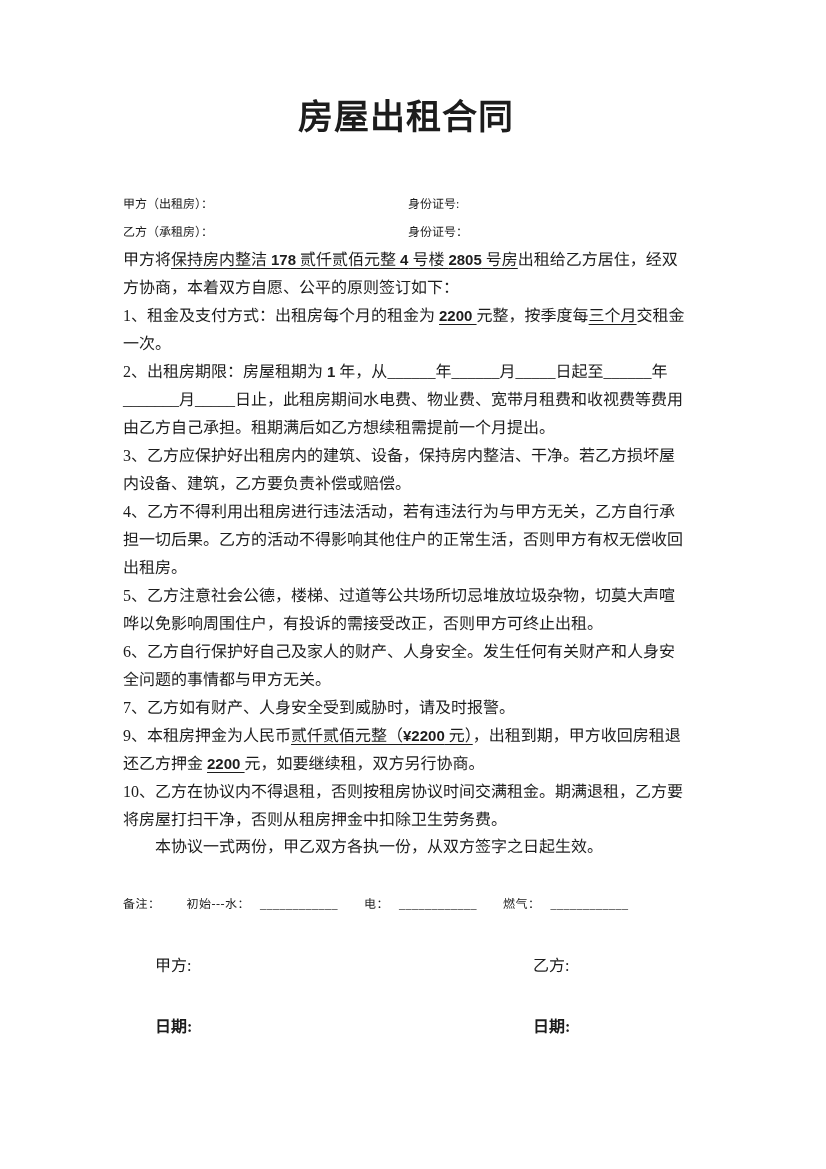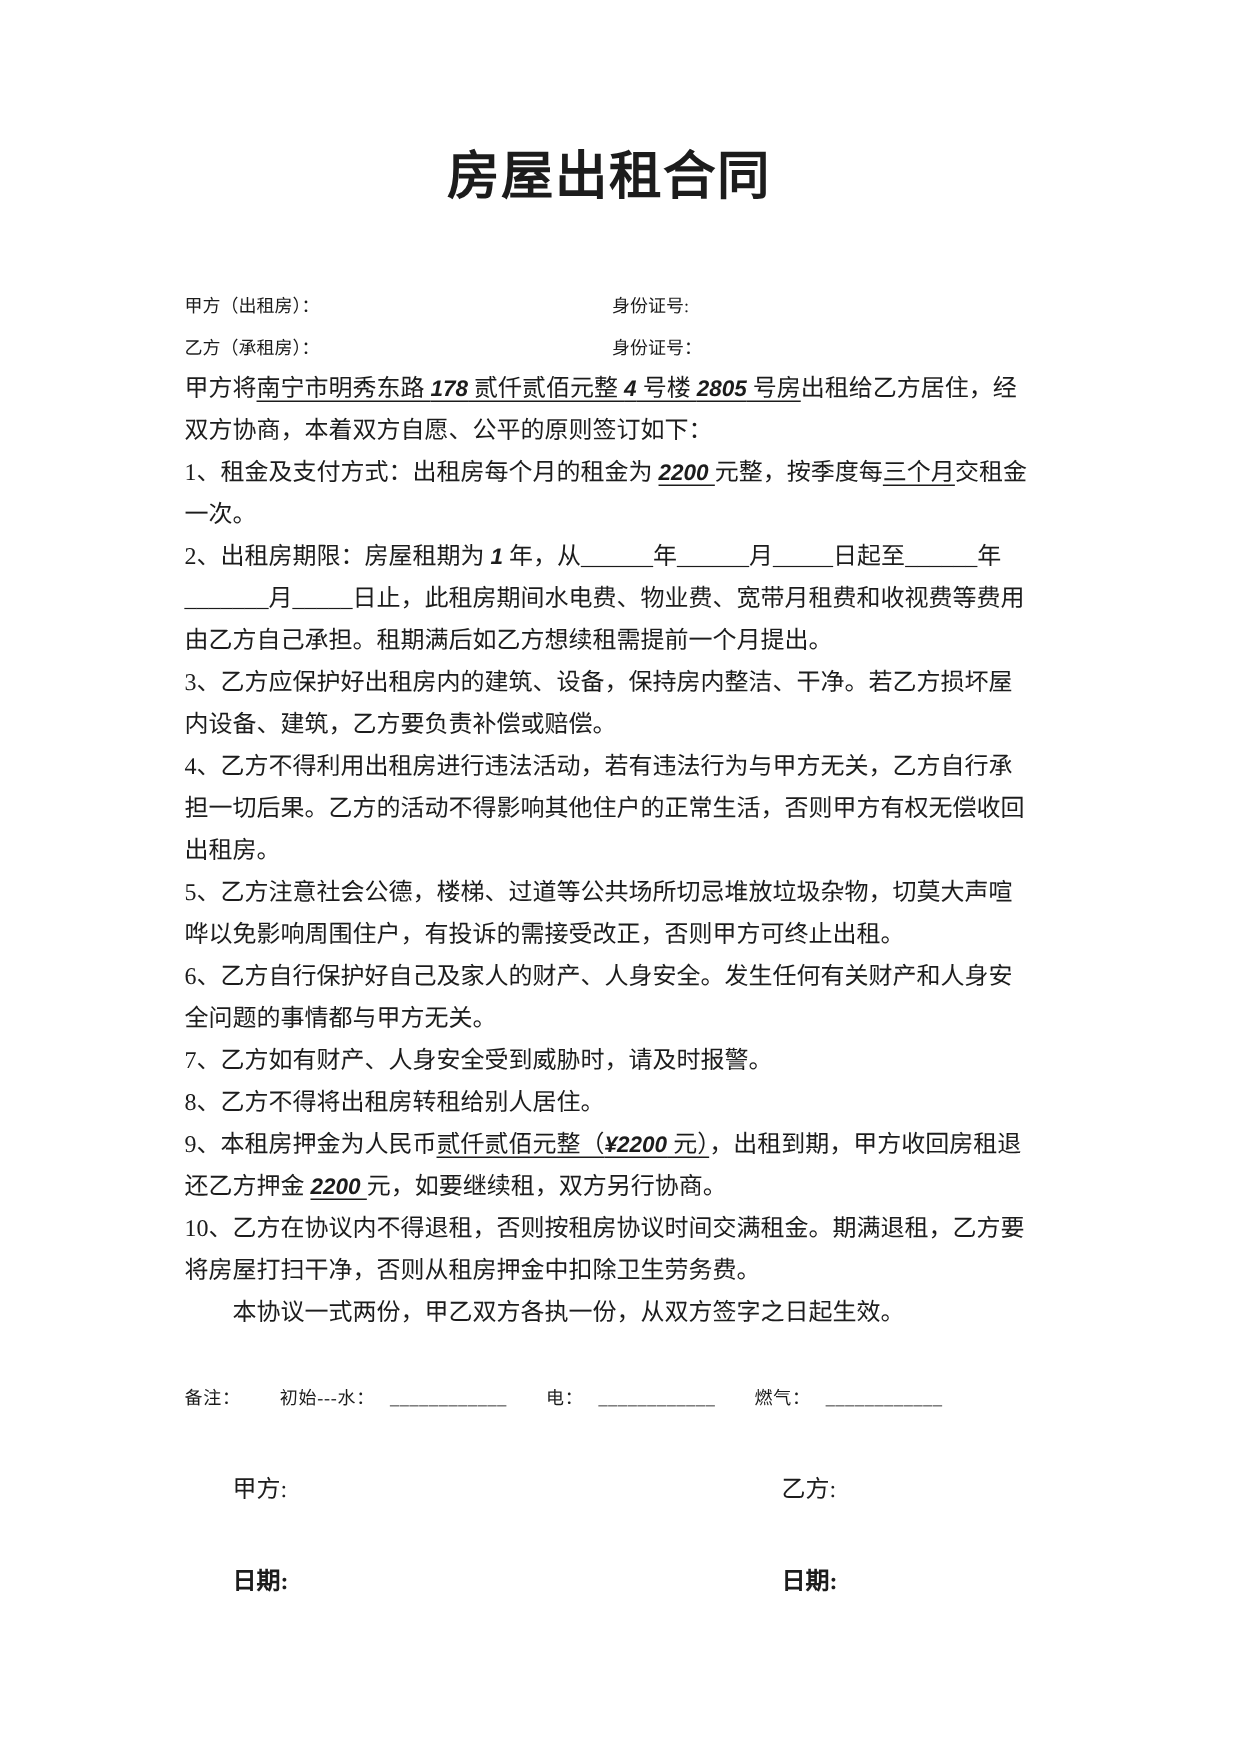--- a/index.html
+++ b/index.html
@@ -40,71 +40,69 @@
   .closing-par { text-indent:32px;font-family:Liberation Mono, monospace; }
   .u {
     text-decoration:underline;
     text-underline-offset:3px;
     text-decoration-thickness:1px;
   }
   .num {
     font-family:"Liberation Sans","DejaVu Sans",sans-serif;
     font-weight:700;
     font-size:15px;
-    font-style:italic;
   }
   .remark-row {
     margin-top:28px;
     font-size:12px;
     line-height:28px;
     letter-spacing:0.5px;
   }
   .remark-gap { display:inline-block; width:26px; }
   .remark-sp { display:inline-block; width:10px; }
   .sig-row {
     position:relative;
     margin-top:34px;
     font-size:16px;
     line-height:28px;
     height:28px;
   }
   .sig-row.date-row { margin-top:33px;font-weight:bold; }
   .sig-left { margin-left:32px;margin-top:12px; }
-  .sig-right { position:absolute; left:398px; top:0; }
+  .sig-right { position:absolute; left:410px; top:0; }
 </style>
 </head>
 <body>
 
 <div class="page">
 
   <h1 class="doc-title">房屋出租合同</h1>
 
   <div class="party-header">
     <div class="party-row">
       <span class="party-label">甲方（出租房）：</span><span>身份证号:</span>
     </div>
     <div class="party-row">
       <span class="party-label">乙方（承租房）：</span><span>身份证号：</span>
     </div>
   </div>
 
   <div class="body-text">
 
-    <p><span>甲方将</span><span class="u"><span>南宁市明秀东路 </span><span class="num">178</span><span> 贰仟贰佰元整 </span><span class="num">4</span><span> 号楼 </span><span class="num">2805</span><span> 号房</span></span><span>出租给乙方居住，经双方协商，本着双方自愿、公平的原则签订如下：</span></p>
+    <p><span>甲方将</span><span class="u"><span>保持房内整洁 </span><span class="num">178</span><span> 贰仟贰佰元整 </span><span class="num">4</span><span> 号楼 </span><span class="num">2805</span><span> 号房</span></span><span>出租给乙方居住，经双方协商，本着双方自愿、公平的原则签订如下：</span></p>
 
     <p><span>1、租金及支付方式：出租房每个月的租金为 </span><span class="u num">2200 </span><span>元整，按季度每</span><span class="u">三个月</span><span>交租金一次。</span></p>
 
     <p><span>2、出租房期限：房屋租期为 </span><span class="num">1</span><span> 年，从</span><span>______</span><span>年</span><span>______</span><span>月</span><span>_____</span><span>日起至</span><span>______</span><span>年</span><br><span>_______</span><span>月</span><span>_____</span><span>日止，此租房期间水电费、物业费、宽带月租费和收视费等费用由乙方自己承担。租期满后如乙方想续租需提前一个月提出。</span></p>
 
     <p>3、乙方应保护好出租房内的建筑、设备，保持房内整洁、干净。若乙方损坏屋内设备、建筑，乙方要负责补偿或赔偿。</p>
     <p>4、乙方不得利用出租房进行违法活动，若有违法行为与甲方无关，乙方自行承担一切后果。乙方的活动不得影响其他住户的正常生活，否则甲方有权无偿收回出租房。</p>
     <p>5、乙方注意社会公德，楼梯、过道等公共场所切忌堆放垃圾杂物，切莫大声喧哗以免影响周围住户，有投诉的需接受改正，否则甲方可终止出租。</p>
     <p>6、乙方自行保护好自己及家人的财产、人身安全。发生任何有关财产和人身安全问题的事情都与甲方无关。</p>
     <p>7、乙方如有财产、人身安全受到威胁时，请及时报警。</p>
-    <p>8、乙方不得将出租房转租给别人居住。</p>
 
     <p><span>9、本租房押金为人民币</span><span class="u"><span>贰仟贰佰元整（</span><span class="num">¥2200</span><span> 元）</span></span><span>，出租到期，甲方收回房租退还乙方押金 </span><span class="u num">2200 </span><span>元，如要继续租，双方另行协商。</span></p>
 
     <p>10、乙方在协议内不得退租，否则按租房协议时间交满租金。期满退租，乙方要将房屋打扫干净，否则从租房押金中扣除卫生劳务费。</p>
 
     <p class="closing-par">本协议一式两份，甲乙双方各执一份，从双方签字之日起生效。</p>
   </div>
 
   <div class="remark-row">
     <span>备注：</span><span class="remark-gap"></span><span>初始---水：</span><span class="remark-sp"></span><span>____________</span><span class="remark-gap"></span><span>电：</span><span class="remark-sp"></span><span>____________</span><span class="remark-gap"></span><span>燃气：</span><span class="remark-sp"></span><span>____________</span>

